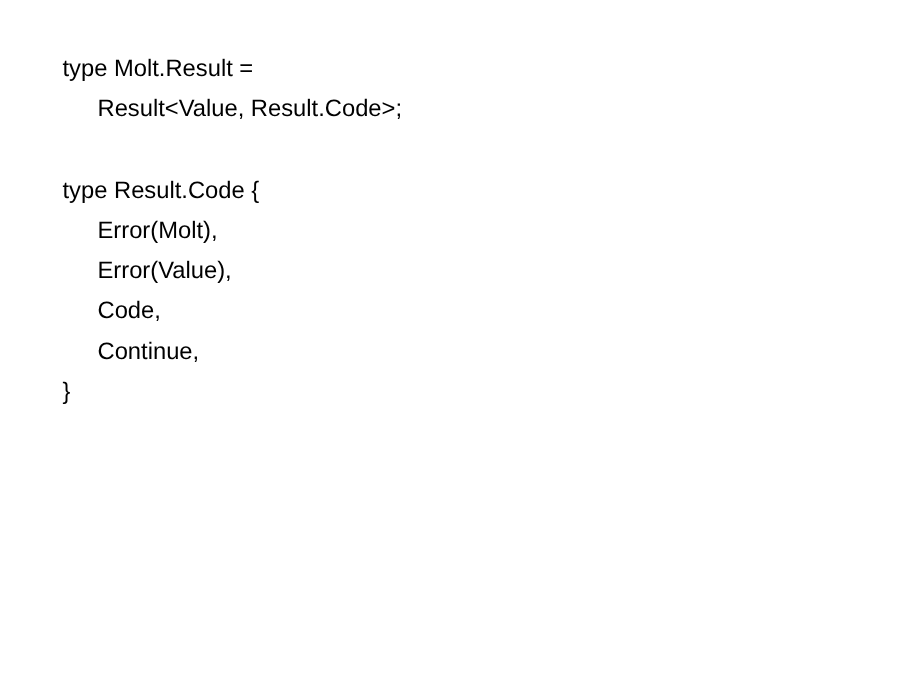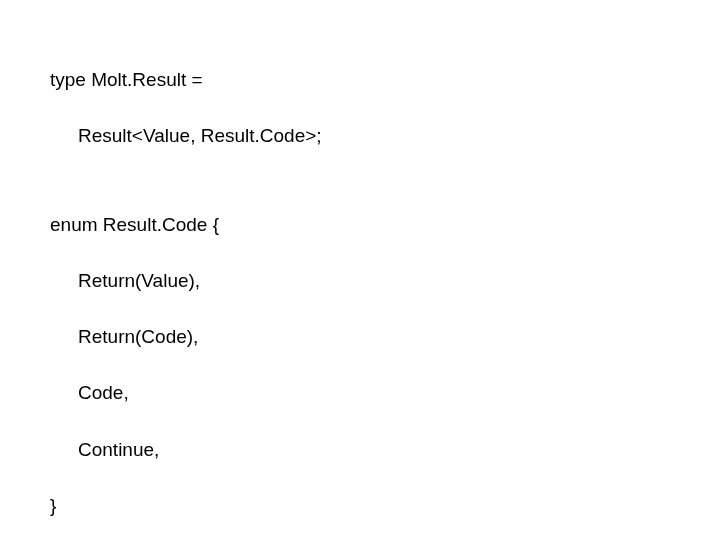--- a/index.html
+++ b/index.html
@@ -12,33 +12,32 @@
       height: 540px;
       background: white;
       font-family: Arial, Helvetica, sans-serif;
       font-size: 19px;
       color: #000;
       padding: 40px 0 0 50px;
       line-height: 1.7;
     }
     .line {
       white-space: pre;
-      margin-top: 24px;
     }
     .indent {
       padding-left: 28px;
     }
     .blank {
       height: 32px;
     }
   </style>
 </head>
 <body>
 
 <div class="line">type Molt.Result =</div>
 <div class="line indent">Result&lt;Value, Result.Code&gt;;</div>
 <div class="blank"></div>
-<div class="line">enum Result.Code {</div>
-<div class="line indent">Return(Value),</div>
-<div class="line indent">Return(Code),</div>
+<div class="line">type Result.Code {</div>
+<div class="line indent">Error(Molt),</div>
+<div class="line indent">Error(Value),</div>
 <div class="line indent">Code,</div>
 <div class="line indent">Continue,</div>
 <div class="line">}</div>
 
 </body></html>

